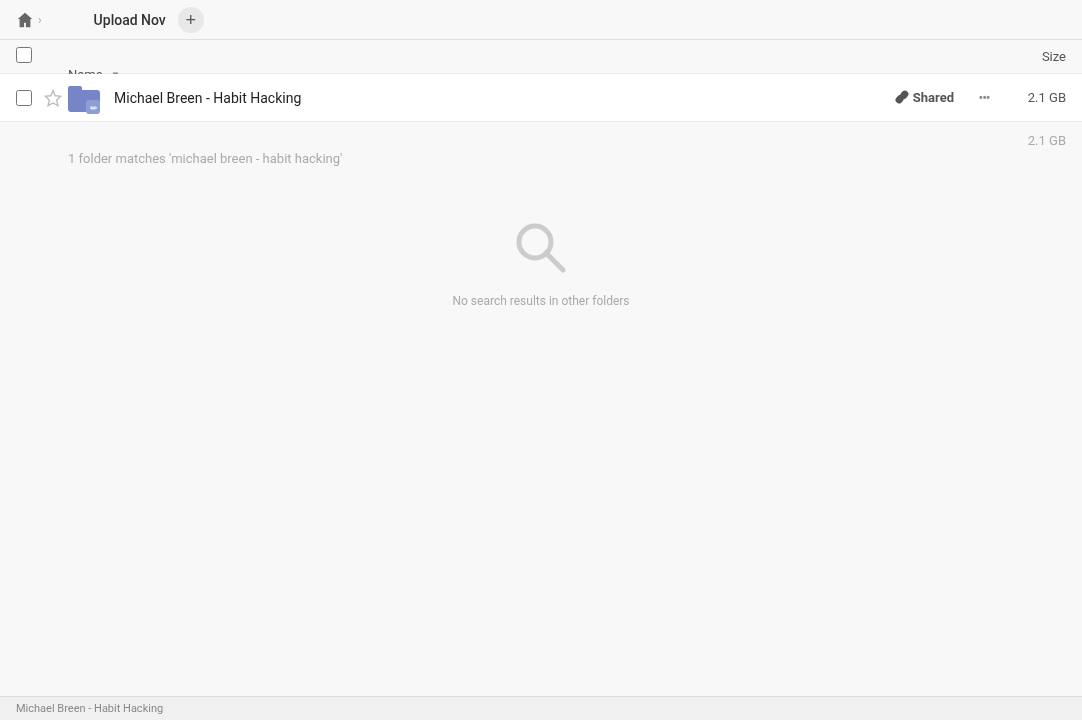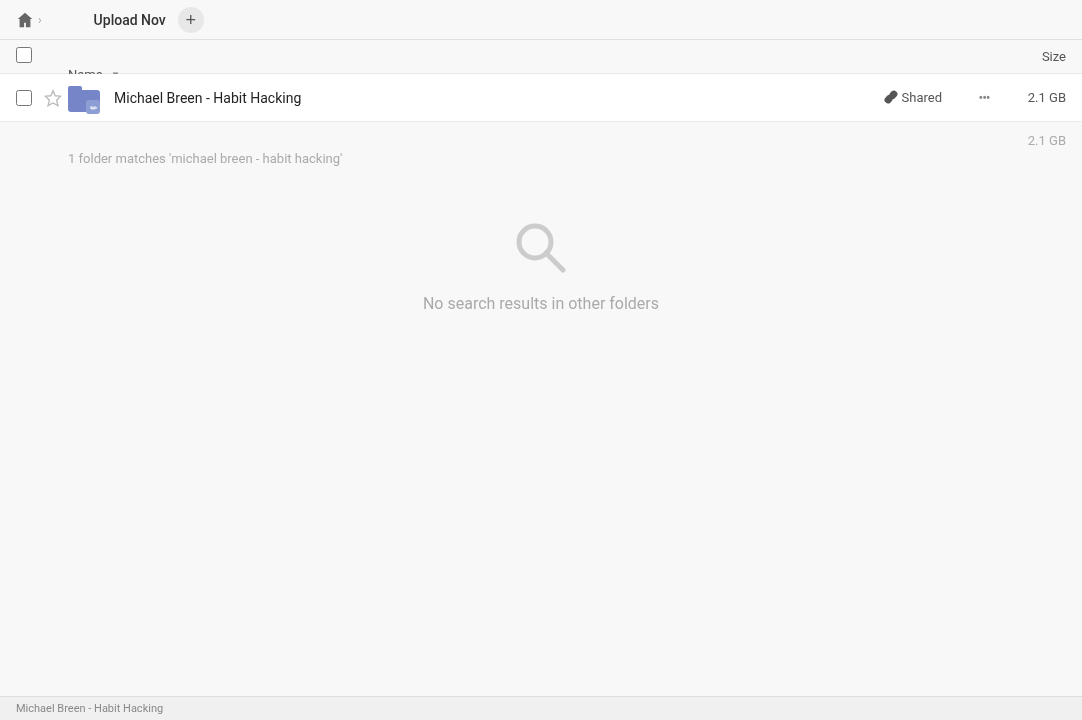--- a/index.html
+++ b/index.html
@@ -148,21 +148,22 @@
       overflow: hidden;
       text-overflow: ellipsis;
     }
 
     .file-row-shared {
       display: flex;
       align-items: flex-start;
       gap: 4px;
       color: #555;
       font-size: 13px;
-      margin-right: 28px;
+      margin-right: 16px;
+      font-weight: bold;
     }
 
     .file-row-more {
       color: #888;
       font-size: 18px;
       width: 28px;
       height: 28px;
       display: flex;
       align-items: center;
       justify-content: center;
@@ -208,21 +209,21 @@
       justify-content: center;
       padding: 60px 0;
       gap: 16px;
     }
 
     .empty-search-icon {
       color: #ccc;
     }
 
     .empty-text {
-      font-size: 16px;
+      font-size: 12px;
       color: #aaa;
     }
 
     
     input[type="checkbox"] {
       width: 16px;
       height: 16px;
       cursor: pointer;
     }
 

